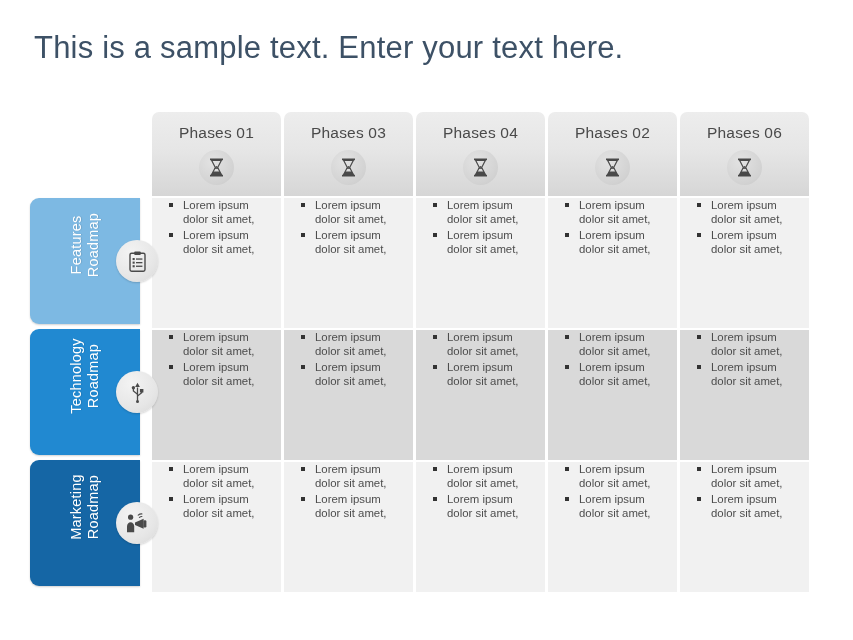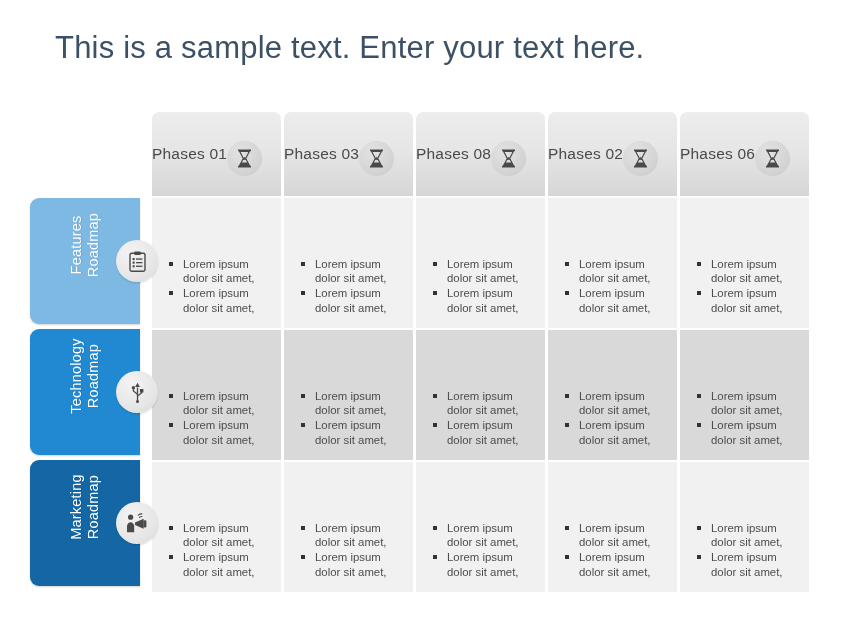--- a/index.html
+++ b/index.html
@@ -15,21 +15,20 @@
 
   .page-title {
     position: absolute;
     left: 34px;
     top: 30px;
     font-size: 31px;
     font-weight: 400;
     color: #3d5166;
     letter-spacing: 0.2px;
     white-space: nowrap;
-    margin-left: 21px;
   }
 
   
   .matrix {
     position: absolute;
     left: 152px;
     top: 112px;
     width: 657px;
     height: 480px;
   }
@@ -43,22 +42,23 @@
     display: flex;
     gap: 3px;
   }
 
   .phase-card {
     flex: 1;
     position: relative;
     border-radius: 7px 7px 0 0;
     background: linear-gradient(to bottom, #ededed 0%, #e6e6e6 45%, #d6d6d6 100%);
     display: flex;
-    flex-direction: row;
+    flex-direction: column;
     align-items: center;
+    padding-top: 12px;
   }
 
   .phase-label {
     font-size: 15.5px;
     color: #4a4a4a;
     font-weight: 400;
     letter-spacing: 0.2px;
     white-space: nowrap;
   }
 
@@ -92,21 +92,21 @@
     gap: 3px;
   }
 
   .data-row.r0 { top: 0;   height: 130px; }
   .data-row.r1 { top: 132px; height: 130px; }
   .data-row.r2 { top: 264px; height: 130px; }
 
   .cell {
     flex: 1;
     display: flex;
-    align-items: flex-end;
+    align-items: flex-start;
     padding: 0 6px 12px 14px;
   }
 
   .cell.shade-light { background: #f1f1f1; }
   .cell.shade-dark  { background: #d9d9d9; }
 
   .bullets {
     list-style: none;
     width: 100%;
   }
@@ -217,21 +217,21 @@
               <rect x="2" y="0.5" width="13" height="1.7"></rect>
               <rect x="2" y="16.8" width="13" height="1.7"></rect>
               <path d="M3.6 2.4h9.8l-3.6 6.9v0.4l3.6 6.9H3.6l3.6-6.9V9.3z" fill="none" stroke="#4a4a4a" stroke-width="1.2"></path>
               <path d="M5.1 13.6h6.8l2 3.2H3.1z"></path>
               <path d="M7.9 8.0h1.2l1.6 3.0H6.3z" opacity="0.85"></path>
             </g>
           </svg>
       </div>
     </div>
     <div class="phase-card">
-      <div class="phase-label">Phases 08</div>
+      <div class="phase-label">Phases 04</div>
       <div class="phase-icon-circle">
         <svg width="17" height="19" viewBox="0 0 17 19">
             <g fill="#4a4a4a">
               <rect x="2" y="0.5" width="13" height="1.7"></rect>
               <rect x="2" y="16.8" width="13" height="1.7"></rect>
               <path d="M3.6 2.4h9.8l-3.6 6.9v0.4l3.6 6.9H3.6l3.6-6.9V9.3z" fill="none" stroke="#4a4a4a" stroke-width="1.2"></path>
               <path d="M5.1 13.6h6.8l2 3.2H3.1z"></path>
               <path d="M7.9 8.0h1.2l1.6 3.0H6.3z" opacity="0.85"></path>
             </g>
           </svg>

